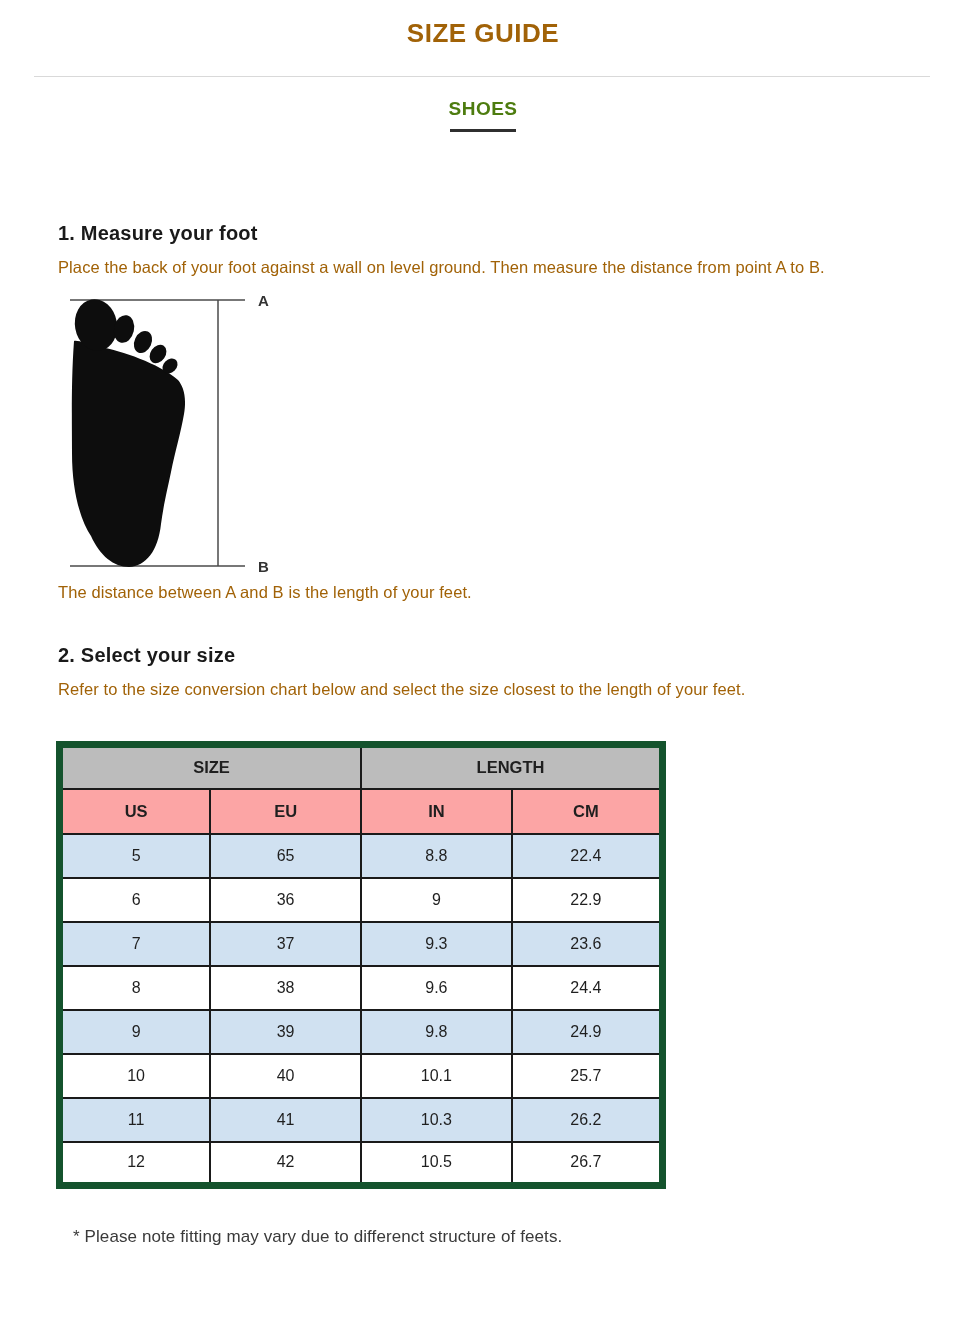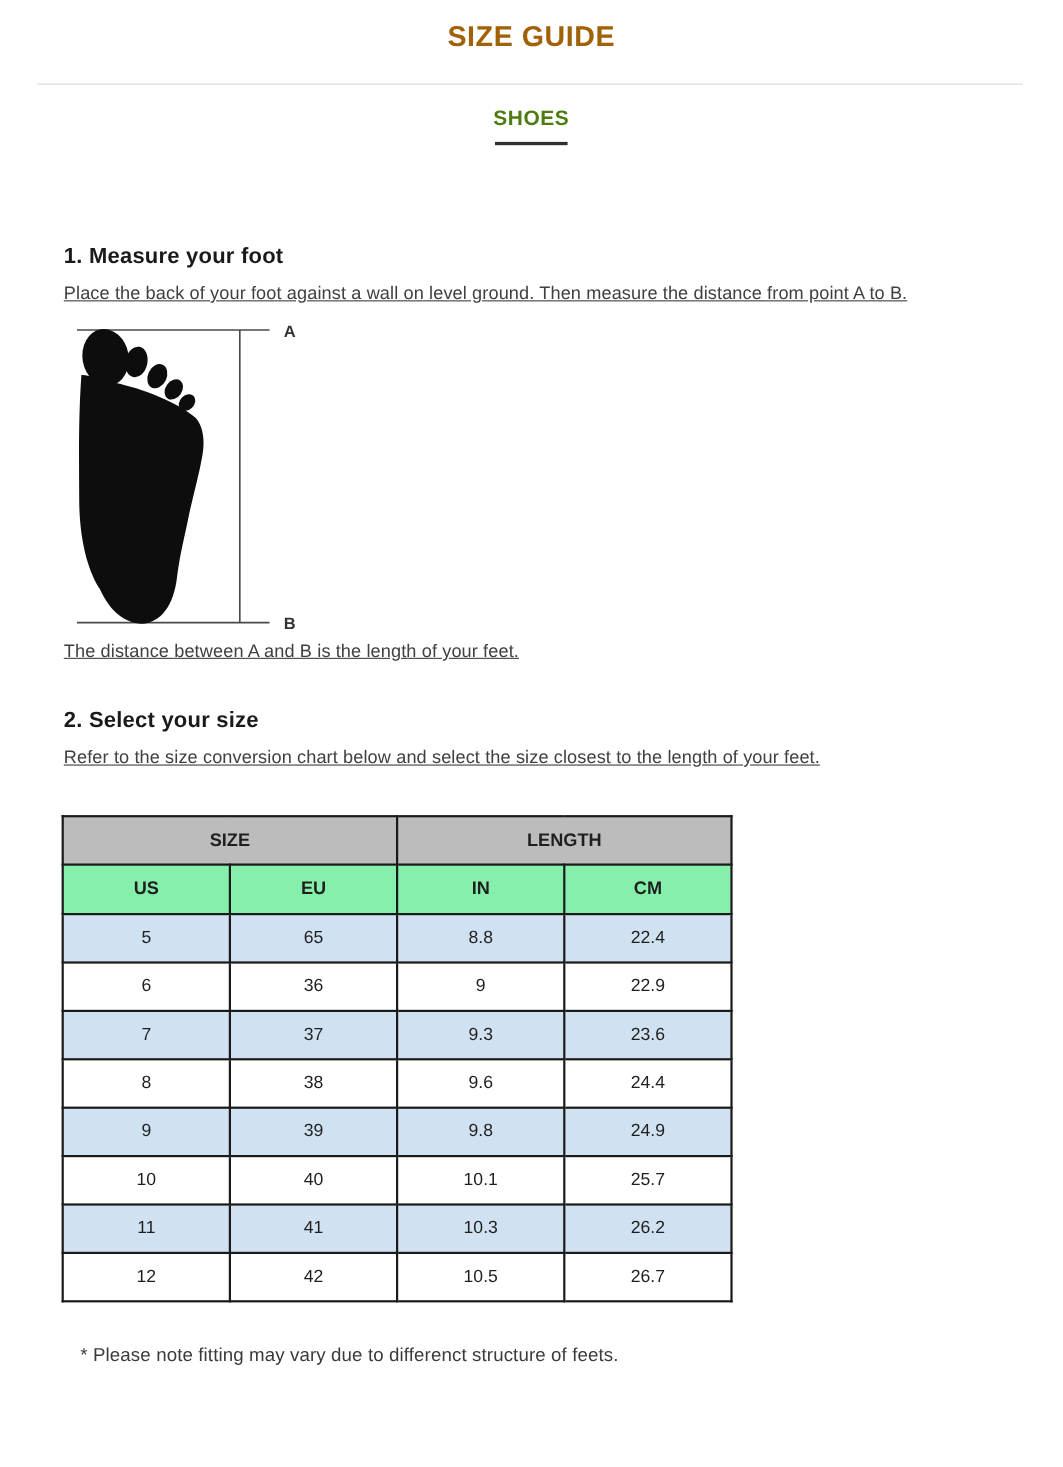--- a/index.html
+++ b/index.html
@@ -46,60 +46,59 @@
   .content { padding: 0 58px; }
   .section-heading {
     font-size: 20px;
     font-weight: bold;
     color: #1a1a1a;
     letter-spacing: 0.2px;
   }
   .section1 .section-heading { margin-top: 90px; }
   .body-text {
     font-size: 16.5px;
-    color: #404040;
+    color: #a16207;
     margin-top: 13px;
     letter-spacing: 0.1px;
-    text-decoration: underline;
   }
 
   
   .diagram { margin: 16px 0 0 12px; display: block; }
   .caption { margin-top: 5px; }
 
   .section2 .section-heading { margin-top: 42px; }
 
   
   :root {
     --header-bg: #bcbcbc;
     --row-alt-bg: #d0e1f1;
     --tbl-border: #1a1a1a;
   }
   .size-table {
     border-collapse: collapse;
     margin: 42px 0 4px -2px;
     width: 610px;
     table-layout: fixed;
-    border: 1px solid #14532d;
+    border: 7px solid #14532d;
   }
   .size-table th, .size-table td {
     border: 2px solid var(--tbl-border);
     text-align: center;
     vertical-align: middle;
     height: 44px;
     font-size: 16.5px;
     color: #1f1f1f;
   }
   .size-table thead tr.group th {
     background: var(--header-bg);
     font-weight: bold;
     height: 44px;
   }
   .size-table thead tr.cols th {
-    background: #86efac;
+    background: #fca5a5;
     font-weight: bold;
     height: 45px;
   }
   .size-table tbody td { background: #ffffff; font-weight: normal; font-size: 16px; }
   .size-table tbody tr.alt td { background: var(--row-alt-bg); }
 
   
   .footnote {
     font-size: 17px;
     color: #3a3a3a;

